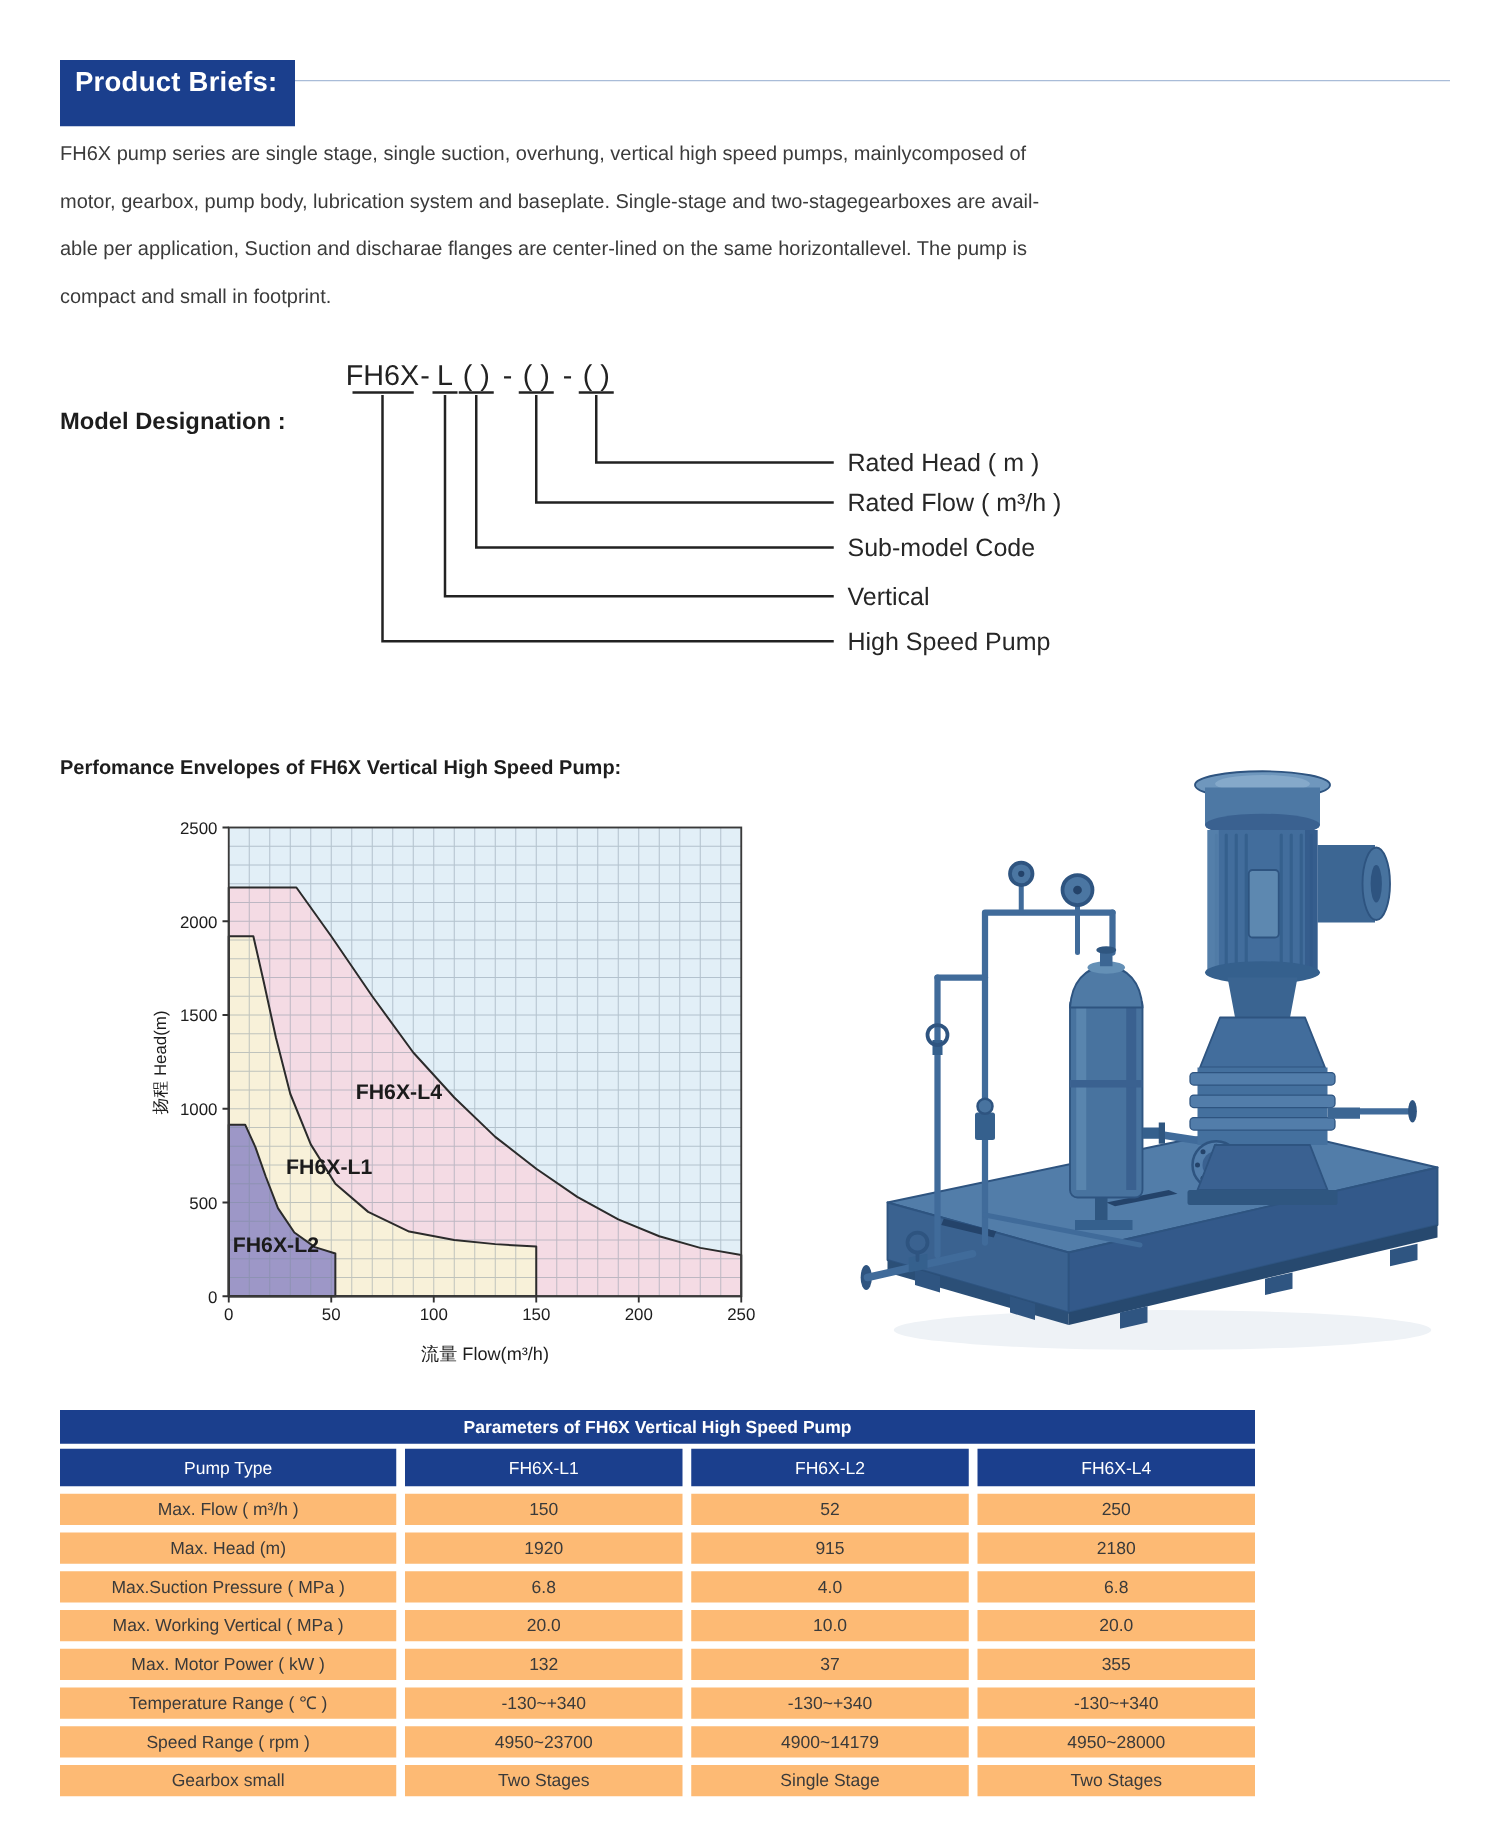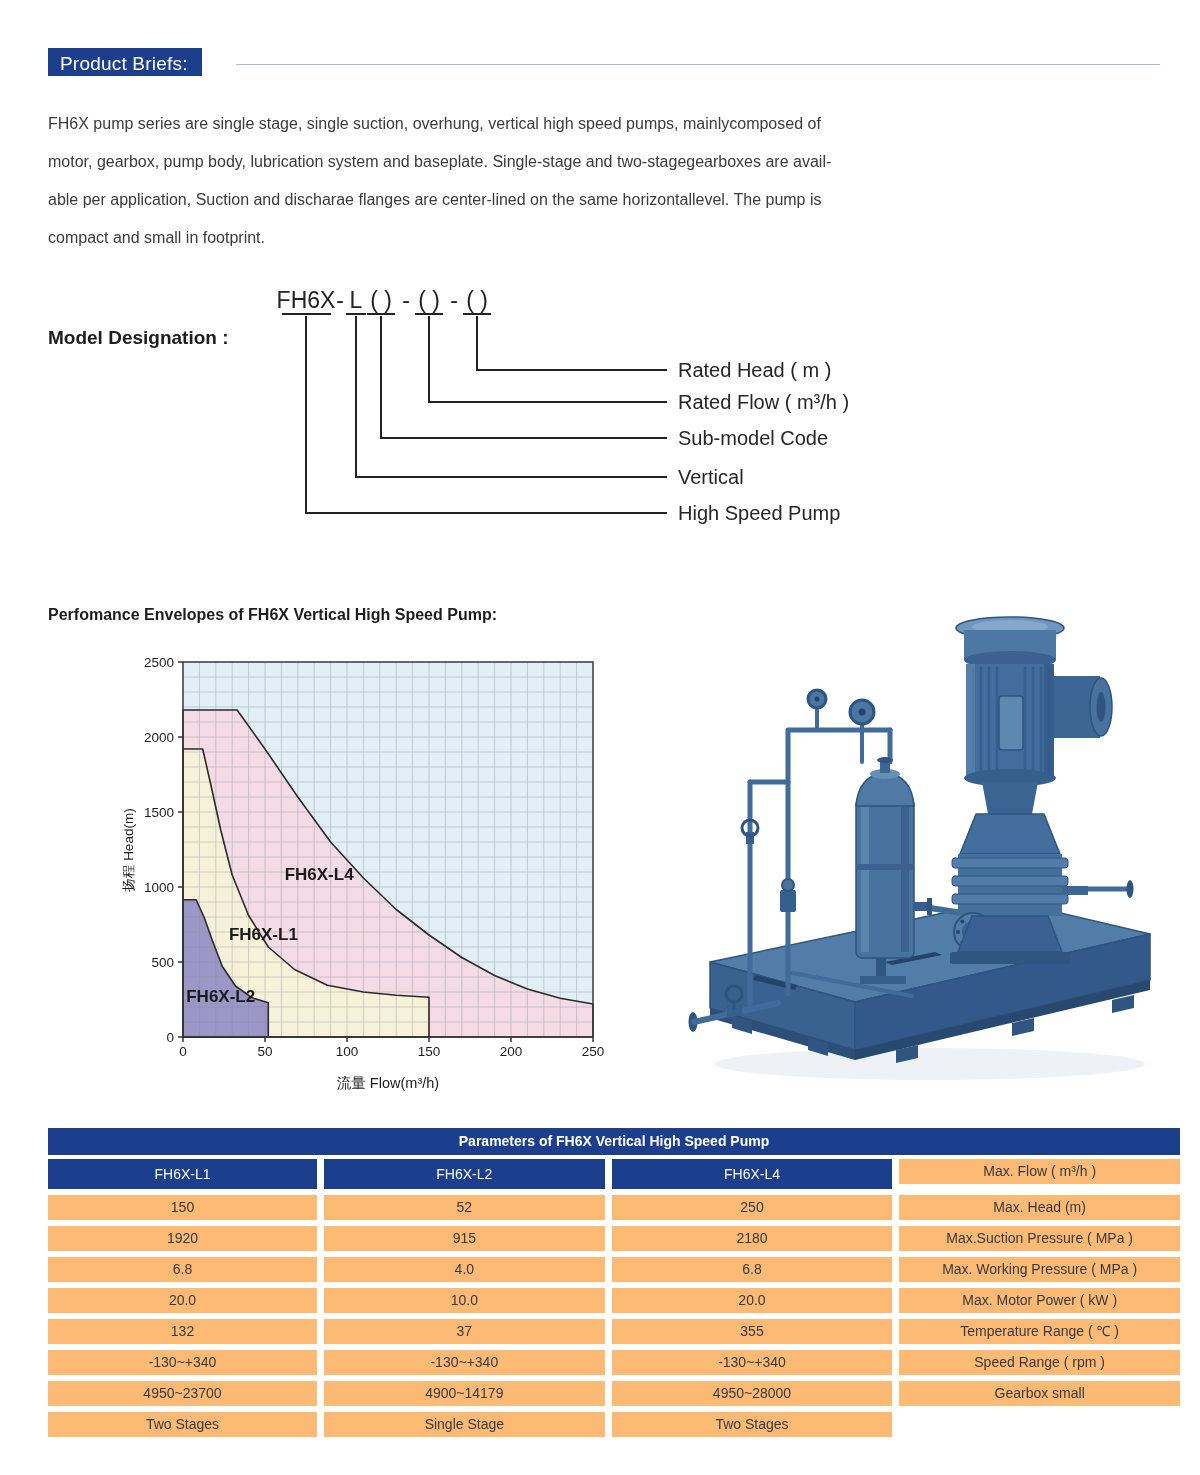--- a/index.html
+++ b/index.html
@@ -1,33 +1,33 @@
 <!DOCTYPE html>
 <html><head>
 <meta charset="utf-8">
 <style>
   html,body{margin:0;padding:0;background:#fff;}
   body{width:1200px;height:1475px;position:relative;font-family:"Liberation Sans",sans-serif;overflow:hidden;}
   .abs{position:absolute;}
   
-  .badge{left:48px;top:48px;background:#1b3f8d;color:#fff;font-size:19px;font-weight:normal;
-         padding:5px 14px 1px 12px;letter-spacing:.2px;}
+  .badge{left:48px;top:48px;background:#1b3f8d;color:#fff;font-size:22px;font-weight:bold;
+         padding:5px 14px 22px 12px;letter-spacing:.2px;}
   .badge-line{left:236px;top:64px;width:924px;border-top:1.5px solid #a9bcd8;height:0;}
   
   .intro{left:48px;top:105px;width:1128px;font-size:16px;line-height:38px;color:#3b3b3b;white-space:pre-line;}
   
   .model-heading{left:48px;top:287px;font-size:19px;font-weight:bold;color:#1d1d1d;margin-top:40px;}
   #designation-svg{left:270px;top:278px;}
   
   .env-heading{left:48px;top:606px;font-size:16px;font-weight:bold;color:#1d1d1d;}
   #chart-svg{left:95px;top:642px;}
   #pump-svg{left:680px;top:602px;}
   svg text{font-family:"Liberation Sans",sans-serif;}
   
-  .param-table-wrap{left:48px;top:1128px;width:1132px;}
+  .param-table-wrap{left:48px;top:1128px;width:956px;}
   .pt-title{background:#1b3f8d;color:#fff;font-weight:bold;font-size:14px;height:27px;line-height:27px;
             text-align:center;margin-bottom:4px;}
   .pt-grid{display:grid;grid-template-columns:269px 1fr 1fr 1fr;column-gap:7px;row-gap:6px;}
   .pt-h{background:#1b3f8d;color:#fff;font-size:14px;height:30px;line-height:30px;text-align:center;}
   .pt-c{background:#fdba74;color:#3a3a3a;font-size:14px;height:25px;line-height:25px;text-align:center;}
 </style>
 </head>
 <body>
 
 <div class="abs badge">Product Briefs:</div>
@@ -269,36 +269,37 @@
       <ellipse cx="450" cy="287" rx="3.5" ry="9" fill="#2e5480"></ellipse>
       <path d="M292 314 L368 314 L382 350 L278 350 Z" fill="#3a6191" stroke="#2e5480" stroke-width="1.5"></path>
       <rect x="270" y="350" width="120" height="12" rx="2" fill="#2f5680"></rect>
     </g>
   </g>
 </svg>
 
 <div class="abs param-table-wrap">
   <div class="pt-title">Parameters of FH6X Vertical High Speed Pump</div>
   <div class="pt-grid" id="pt-grid">
+      <div class="pt-h">Pump Type</div>
       <div class="pt-h">FH6X-L1</div>
       <div class="pt-h">FH6X-L2</div>
       <div class="pt-h">FH6X-L4</div>
       <div class="pt-c">Max. Flow ( m³/h )</div>
       <div class="pt-c">150</div>
       <div class="pt-c">52</div>
       <div class="pt-c">250</div>
       <div class="pt-c">Max. Head (m)</div>
       <div class="pt-c">1920</div>
       <div class="pt-c">915</div>
       <div class="pt-c">2180</div>
       <div class="pt-c">Max.Suction Pressure ( MPa )</div>
       <div class="pt-c">6.8</div>
       <div class="pt-c">4.0</div>
       <div class="pt-c">6.8</div>
-      <div class="pt-c">Max. Working Pressure ( MPa )</div>
+      <div class="pt-c">Max. Working Vertical ( MPa )</div>
       <div class="pt-c">20.0</div>
       <div class="pt-c">10.0</div>
       <div class="pt-c">20.0</div>
       <div class="pt-c">Max. Motor Power ( kW )</div>
       <div class="pt-c">132</div>
       <div class="pt-c">37</div>
       <div class="pt-c">355</div>
       <div class="pt-c">Temperature Range ( ℃ )</div>
       <div class="pt-c">-130~+340</div>
       <div class="pt-c">-130~+340</div>

